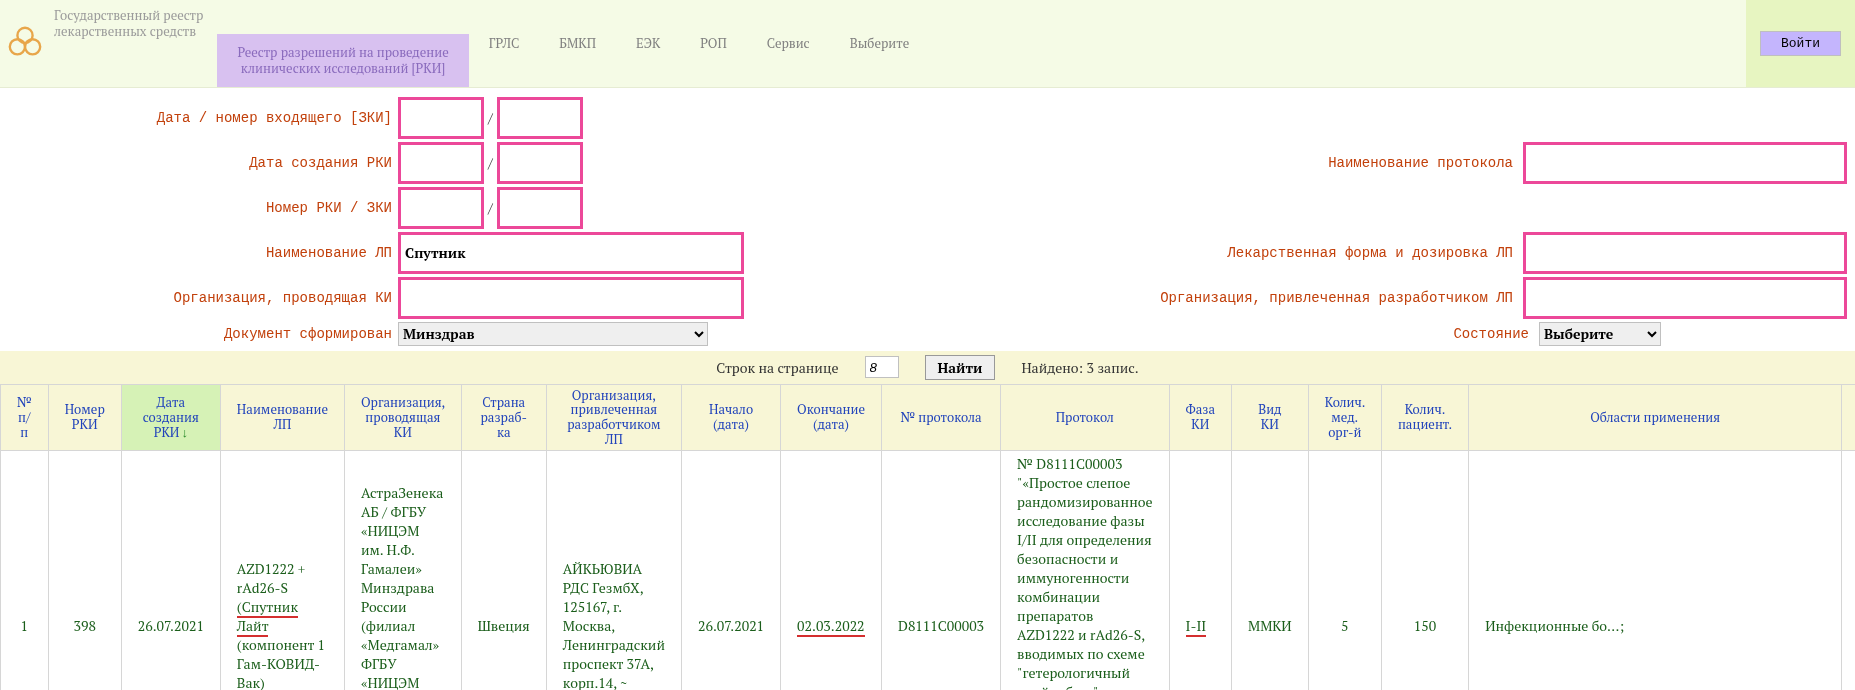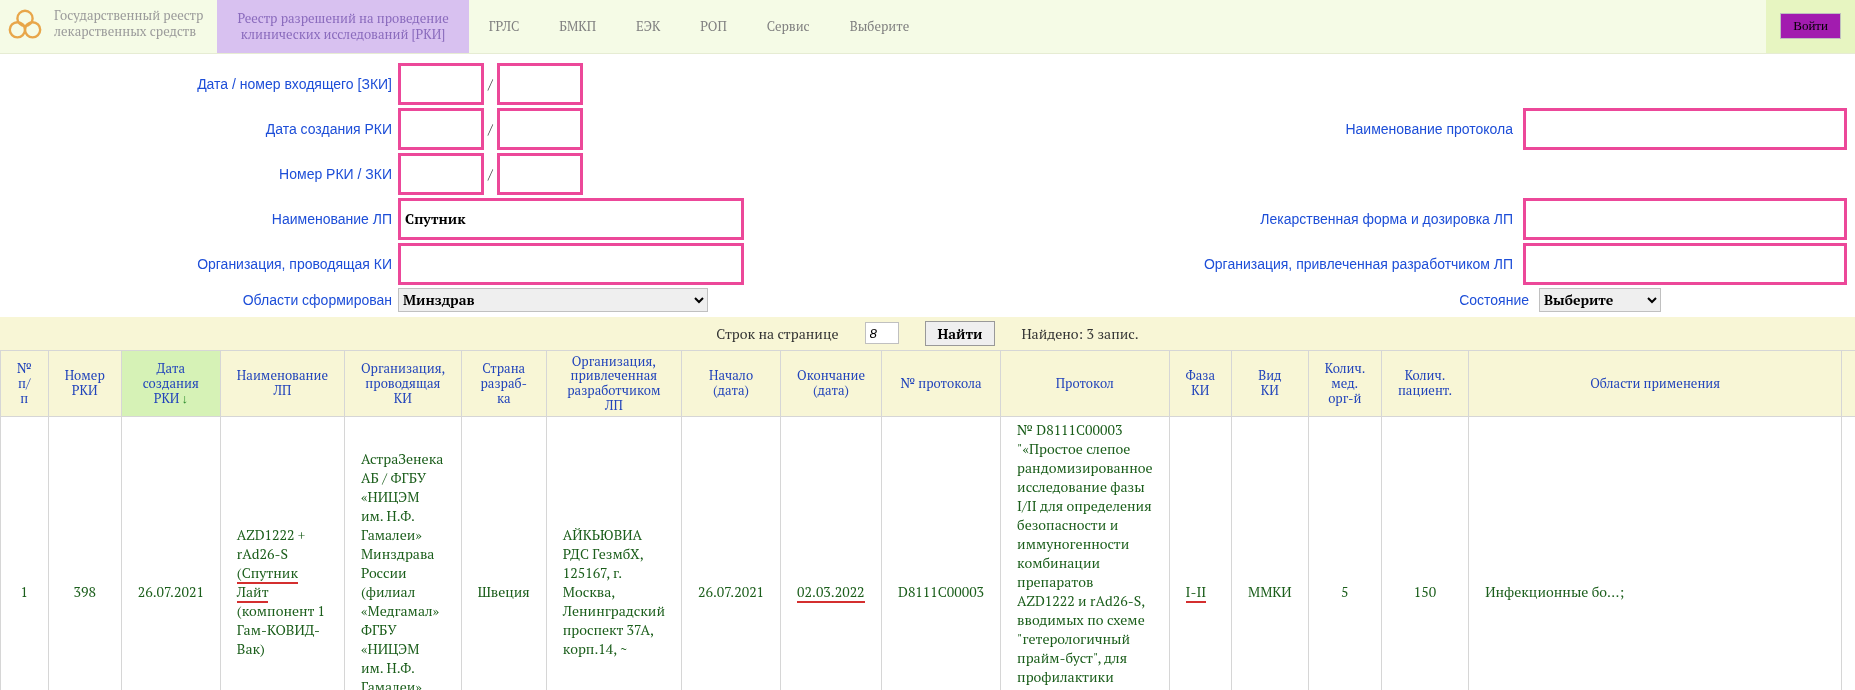--- a/index.html
+++ b/index.html
@@ -4,26 +4,26 @@
 <style>
   html, body { margin:0; padding:0; font-family:"PT Serif", Georgia, serif; font-size:14px; color:#333; background:#fff; }
   .topbar { display:flex; align-items:stretch; background:#f5fbe6; border-bottom:1px solid #e6ecd3; min-height:50px; }
   .topbar .logo { width:50px; display:flex; align-items:center; justify-content:center; }
   .topbar .logo svg { width:38px; height:38px; }
   .topbar .site-title { padding:8px 14px 0 4px; color:#9b9b9b; font-size:13px; line-height:1.2; }
   .tabs { display:flex; flex:1; }
   .tab { padding:10px 20px; color:#808080; font-size:13px; display:flex; align-items:center; white-space:nowrap; cursor:pointer; }
   .tab.active { background:#d8c1f0; color:#8a6bbd; text-align:center; line-height:1.25; }
   .login-area { margin-left:auto; padding:6px 14px; display:flex; align-items:center; background:#e7f5c1; }
-  .login-area button { font-family:Liberation Serif, serif; font-size:13px; padding:4px 12px; background:#a21caf; border:1px solid #bfbfbf; cursor:pointer; }
+  .login-area button { font-family:Liberation Mono, monospace; font-size:13px; padding:4px 20px; background:#c4b5fd; border:1px solid #bfbfbf; cursor:pointer; }
 
   .filters { display:flex; gap:40px; padding:6px 8px 2px; }
   .filters .col { flex:1; }
   .frow { display:flex; align-items:center; margin:3px 0; }
-  .frow .lbl { width:384px; text-align:right; padding-right:6px; font-family:Liberation Sans, sans-serif; color:#1d4ed8; }
+  .frow .lbl { width:384px; text-align:right; padding-right:6px; font-family:Liberation Mono, monospace; color:#c2410c; }
   .filters .col2 .frow .lbl { width:auto; flex:1; padding-right:10px; }
   .frow input[type=text] { border:3px solid #ec4899; height:22px; font-family:inherit; font-size:14px; padding:7px 4px; }
   .frow select { border:1px solid #c0c0c0; height:24px; font-family:inherit; font-size:14px; font-weight:bold; }
   .w70 { width:72px; } .w160 { width:310px; } .wlong { width:332px; } .wsel { width:310px; }
   .frow .sep { margin:0 4px; }
   .wsel2 { width:122px; }
 
   .f-opts { background:#f8f6d6; padding:4px 8px; display:flex; justify-content:center; align-items:center; gap:26px; font-size:14px; }
   .f-opts input[type=text]{ width:24px; border:1px solid #c0c0c0; height:20px; text-align:left; padding:0 4px; font-style:italic;}
   .f-opts button { font-family:inherit; font-size:14px; font-weight:bold; padding:2px 12px; background:#efefef; border:1px solid #999; cursor:pointer;}
@@ -47,21 +47,21 @@
       <circle cx="12" cy="24" r="8" fill="none" stroke="#e8a64a" stroke-width="2.5"></circle>
       <circle cx="28" cy="24" r="8" fill="none" stroke="#e8a64a" stroke-width="2.5"></circle>
       <circle cx="20" cy="12" r="8" fill="none" stroke="#e8a64a" stroke-width="2.5"></circle>
     </svg>
   </div>
   <div class="site-title">
     <span>Государственный реестр</span><br>
     <span>лекарственных средств</span>
   </div>
   <div class="tabs">
-    <div class="tab active" style="max-width:230px;">
+    <div class="tab active" style="max-width:230px;margin-top:34px;">
       <span><span>Реестр разрешений на проведение</span><br><span>клинических исследований [РКИ]</span></span>
     </div>
     <div class="tab">ГРЛС</div>
     <div class="tab">БМКП</div>
     <div class="tab">ЕЭК</div>
     <div class="tab">РОП</div>
     <div class="tab">Сервис</div>
     <div class="tab">Выберите</div>
   </div>
   <div class="login-area">
@@ -91,21 +91,21 @@
     </div>
     <div class="frow">
         <div class="lbl">Наименование ЛП</div>
       <input class="wlong" type="text" style="font-weight: bold;" value="Спутник">
     </div>
     <div class="frow">
         <div class="lbl">Организация, проводящая КИ</div>
       <input class="wlong" type="text" style="">
     </div>
     <div class="frow">
-        <div class="lbl">Области сформирован</div>
+        <div class="lbl">Документ сформирован</div>
       <select class="wsel"><option>Минздрав</option></select>
     </div>
   </div>
   <div class="col col2">
     <div class="frow" style="visibility:hidden;">
         <div class="lbl">.</div>
         <input class="w160" type="text" style="">
       </div>
     <div class="frow">
         <div class="lbl">Наименование протокола</div>

